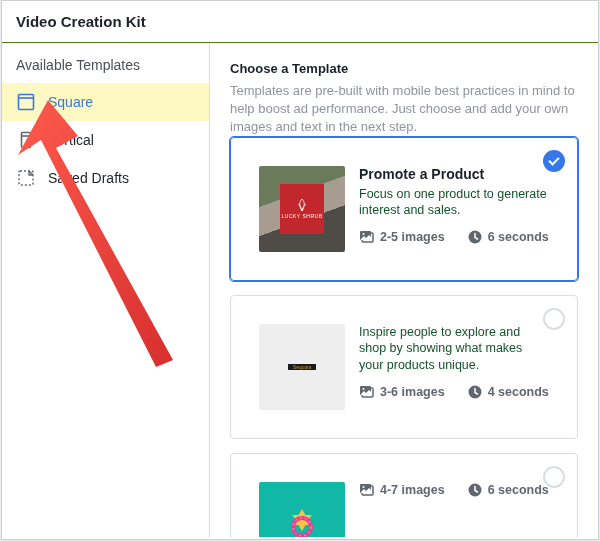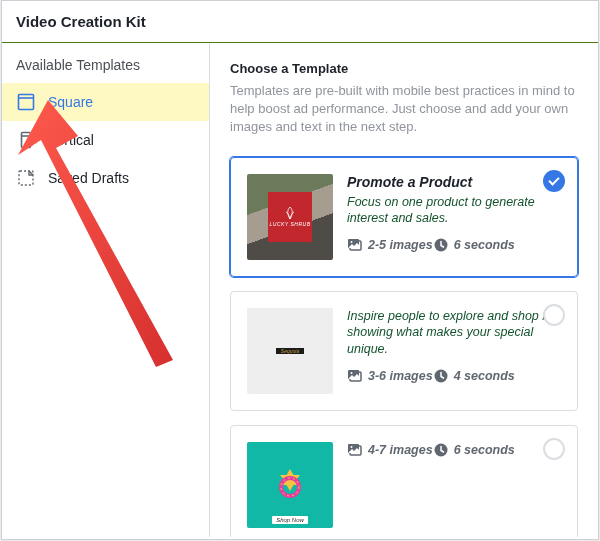--- a/index.html
+++ b/index.html
@@ -10,28 +10,28 @@
   .body { display: flex; height: calc(100% - 44px); }
   .sidebar { width: 208px; border-right: 1px solid #dadde1; padding-top: 14px; }
   .sidebar-heading { font-size: 14px; color: #4b4f56; padding: 0 14px 10px 14px; }
   .sidebar-item { display: flex; align-items: center; padding: 9px 14px; cursor: pointer; font-size: 14px; color: #1d2129; }
   .sidebar-item.active { background: #fef9c3; color: #3578e5; }
   .sidebar-item.active .s-icon svg { stroke: #3578e5; }
   .s-icon { width: 20px; height: 20px; margin-right: 12px; display: flex; align-items: center; justify-content: center; }
   .s-icon svg { stroke: #606770; }
   .main { flex: 1; padding: 18px 20px 0 20px; overflow: hidden; position: relative; }
   .main-title { font-size: 13px; font-weight: 600; color: #1d2129; margin-bottom: 6px; }
-  .main-desc { font-size: 13px; color: #90949c; line-height: 1.4; margin-bottom: 20px; }
-  .card { border: 1px solid #dadde1; border-radius: 4px; padding: 16px; display: flex; margin-bottom: 14px; cursor: pointer; position: relative; font-style: italic; }
+  .main-desc { font-size: 13px; color: #90949c; line-height: 1.4; }
+  .card { border: 1px solid #dadde1; border-radius: 4px; padding: 28px; display: flex; margin-bottom: 14px; cursor: pointer; position: relative; }
   .card.selected { border: 1px solid #3578e5; box-shadow: 0 0 0 1px #3578e5; }
   .card-thumb { width: 86px; height: 86px; flex: 0 0 86px; border-radius: 2px; margin-right: 14px; background:#eee; display:flex; align-items:center; justify-content:center; }
   .card-body { flex: 1; }
   .card-title { font-size: 14px; font-weight: 600; color: #1d2129; margin-bottom: 4px; }
   .card-desc { font-size: 12.5px; color: #14532d; line-height: 1.35; margin-bottom: 10px; }
-  .card-stats { display: flex; }
+  .card-stats { display: flex; gap: 22px; }
   .stat { display: inline-flex; align-items: center; font-size: 12.5px; color: #606770; font-weight: 600; }
   .stat-icon { width: 16px; height: 16px; margin-right: 5px; display: inline-flex; }
   .radio { position: absolute; top: 12px; right: 12px; width: 22px; height: 22px; border-radius: 50%; border: 2px solid #dadde1; background: #fff; }
   .radio.checked { background: #3578e5; border-color: #3578e5; display: flex; align-items: center; justify-content: center; }
   .radio.checked::after { content: ""; width: 8px; height: 4px; border-left: 2.5px solid #fff; border-bottom: 2.5px solid #fff; transform: rotate(-45deg); margin-top: -2px; }
 
   
   .thumb1 { background: linear-gradient(160deg, #6b7a5a 0 35%, #a79c90 35% 60%, #4f4c48 60% 100%); position: relative; }
   .thumb1 .badge { position:absolute; width:44px; height:50px; background:#c1272d; left:50%; top:50%; transform:translate(-50%,-50%); display:flex; flex-direction:column; align-items:center; justify-content:center; }
   .thumb1 .badge svg { margin-bottom:2px; }
@@ -140,21 +140,21 @@
             <div class="c2"></div>
             <div class="c3"></div>
           <div></div>
             <div class="c5">Sequoia</div>
             <div></div>
           <div class="c7"></div>
             <div></div>
             <div class="c9"></div>
         </div>
         <div class="card-body">
-          <div class="card-desc">Inspire people to explore and shop by showing what makes your special unique.</div>
+          <div class="card-desc">Inspire people to explore and shop by showing what makes your products unique.</div>
           <div class="card-stats">
             <span class="stat">
               <span class="stat-icon">
                 <svg width="16" height="16" viewBox="0 0 16 16" fill="#606770">
                     <rect x="3" y="4" width="11" height="9" rx="1" fill="none" stroke="#606770" stroke-width="1.5"></rect>
                     <rect x="1" y="2" width="11" height="9" rx="1" fill="#606770"></rect>
                     <circle cx="4.5" cy="5" r="1" fill="#fff"></circle>
                     <path d="M2 10 L5 7 L7 9 L10 6 L12 8 L12 11 L2 11 Z" fill="#fff"></path>
                   </svg>
               </span>

